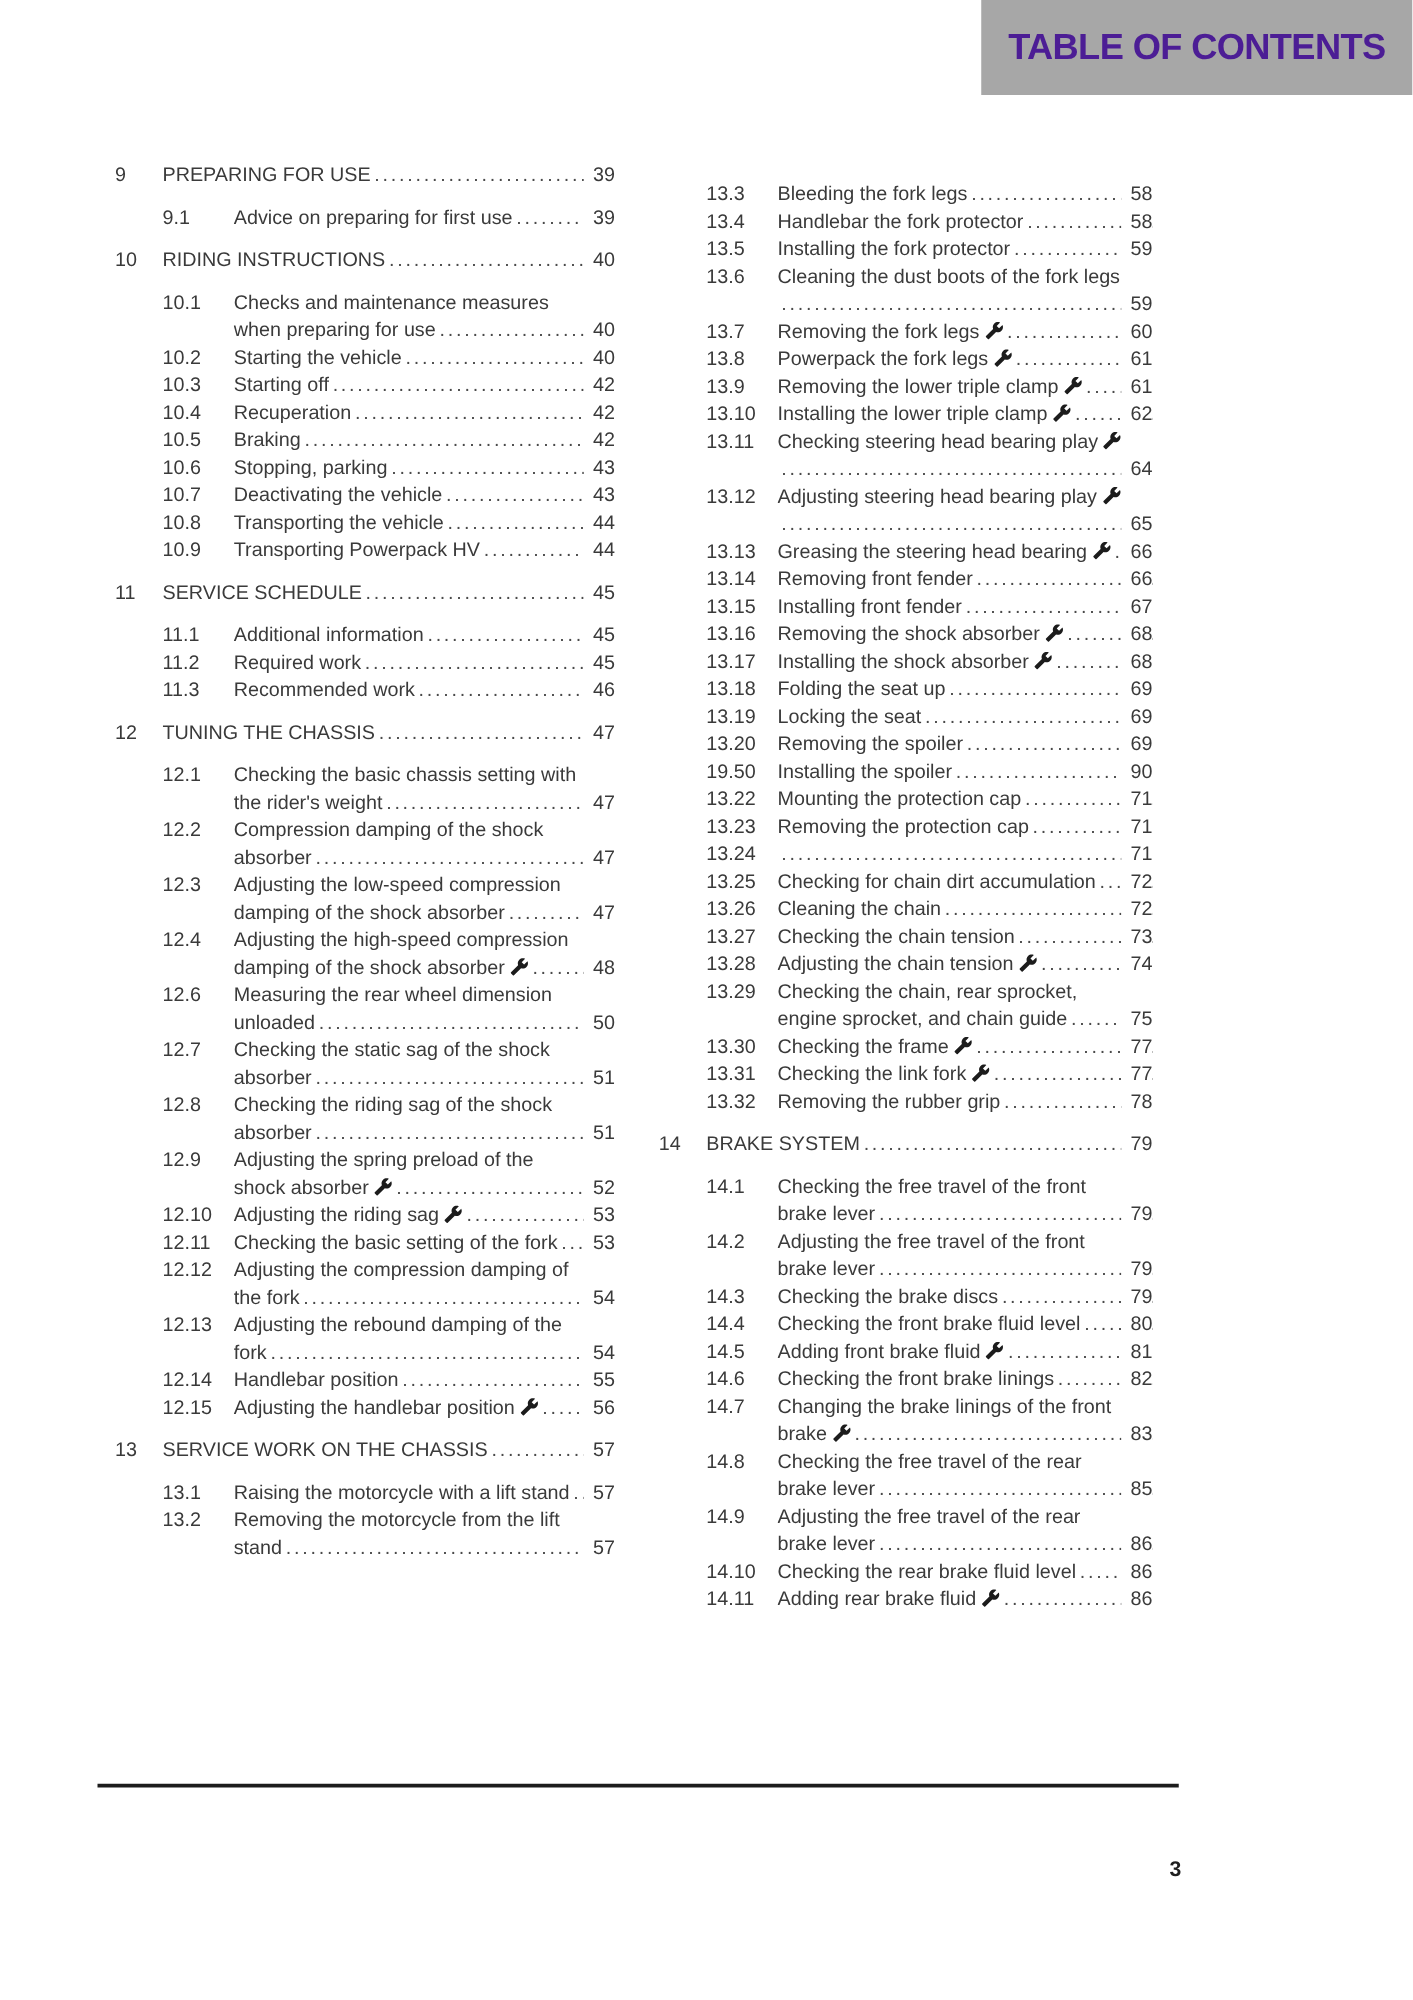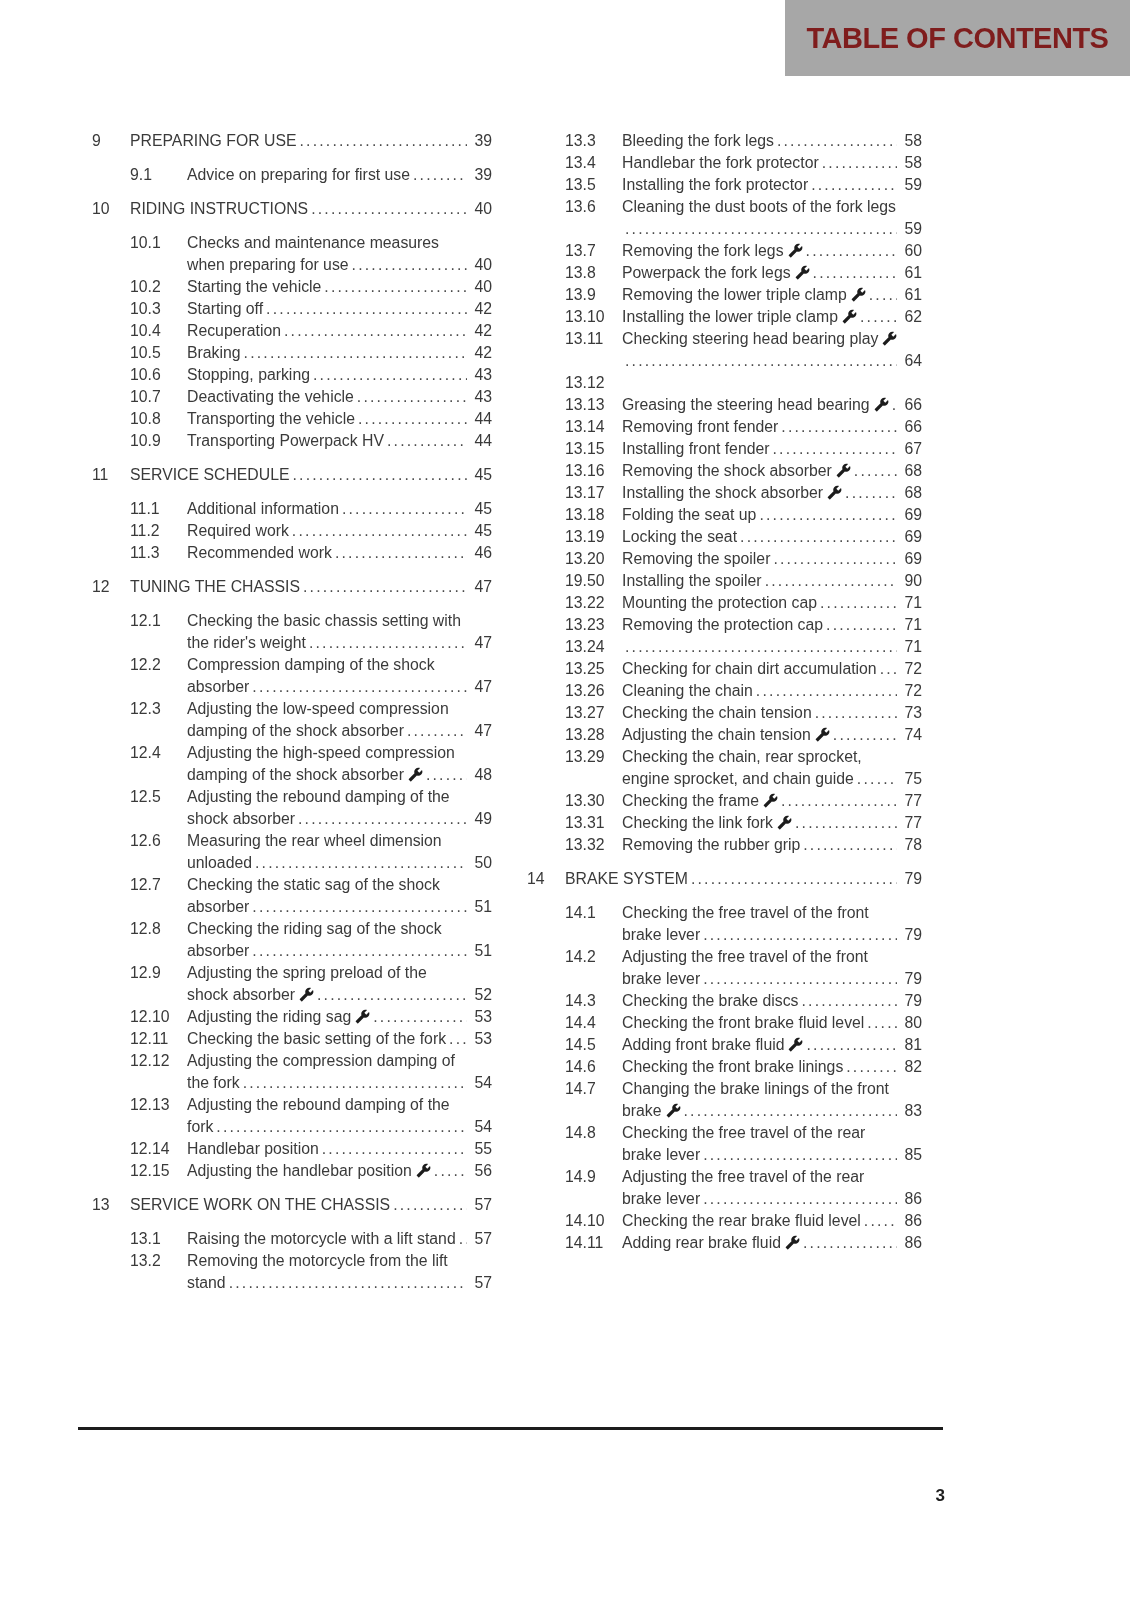--- a/index.html
+++ b/index.html
@@ -8,30 +8,30 @@
     font-family:"Liberation Sans","DejaVu Sans",sans-serif;
     color:#3a3a3a;overflow:hidden;
   }
   
   .toc-header{
     position:absolute;top:0;left:785px;right:0;height:76px;
     display:flex;align-items:center;justify-content:center;
   }
   .toc-header h1{
     margin:17px;font-size:29px;font-weight:bold;letter-spacing:-0.5px;
-    color:#7f1d1d;white-space:nowrap;
+    color:#4c1d95;white-space:nowrap;
   }
   
   .content{
     position:absolute;left:92px;top:130px;width:830px;
     display:flex;gap:35px;align-items:flex-start;
   }
   .col{font-size:15.8px;line-height:22px;}
   .col-left{width:400px;}
-  .col-right{width:395px;}
+  .col-right{width:395px;margin-top:15px;}
   .row{display:flex;align-items:baseline;}
   .row .num{flex:none;}
   .lvl1{margin:12px 0;}
   .col .row:first-child{margin-top:0;}
   .lvl1 .num{width:38px;}
   .lvl2 .num{margin-left:38px;width:57px;}
   .ttl{
     flex:1;min-width:0;position:relative;overflow:hidden;
     padding-right:24px;
   }
@@ -147,24 +147,20 @@
     <span class="num">12.3</span>
     <div class="ttl"><span class="tt">Adjusting the low-speed compression damping of the shock absorber</span><span class="leader"></span><span class="pg">47</span></div>
   </div>
       <div class="row lvl2">
     <span class="num">12.4</span>
     <div class="ttl"><span class="tt">Adjusting the high-speed compression damping of the shock absorber</span><svg class="wrench" viewBox="0 0 24 24" aria-hidden="true">
             <path fill="#1c1c1c" d="M22.7 19l-9.1-9.1c.9-2.3.4-5-1.5-6.9-2-2-5-2.4-7.4-1.3L9 6 6 9 1.6 4.7C.4 7.1.9 10.1 2.9 12.1c1.9 1.9 4.6 2.4 6.9 1.5l9.1 9.1c.4.4 1 .4 1.4 0l2.3-2.3c.5-.4.5-1.1.1-1.4z"></path>
           </svg><span class="leader"></span><span class="pg">48</span></div>
   </div>
       <div class="row lvl2">
-    <span class="num">12.5</span>
-    <div class="ttl"><span class="tt">Adjusting the rebound damping of the shock absorber</span><span class="leader"></span><span class="pg">49</span></div>
-  </div>
-      <div class="row lvl2">
     <span class="num">12.6</span>
     <div class="ttl"><span class="tt">Measuring the rear wheel dimension unloaded</span><span class="leader"></span><span class="pg">50</span></div>
   </div>
       <div class="row lvl2">
     <span class="num">12.7</span>
     <div class="ttl"><span class="tt">Checking the static sag of the shock absorber</span><span class="leader"></span><span class="pg">51</span></div>
   </div>
       <div class="row lvl2">
     <span class="num">12.8</span>
     <div class="ttl"><span class="tt">Checking the riding sag of the shock absorber</span><span class="leader"></span><span class="pg">51</span></div>
@@ -258,20 +254,23 @@
           </svg><span class="leader"></span><span class="pg">62</span></div>
   </div>
       <div class="row lvl2">
     <span class="num">13.11</span>
     <div class="ttl"><span class="tt">Checking steering head bearing play</span><svg class="wrench" viewBox="0 0 24 24" aria-hidden="true">
             <path fill="#1c1c1c" d="M22.7 19l-9.1-9.1c.9-2.3.4-5-1.5-6.9-2-2-5-2.4-7.4-1.3L9 6 6 9 1.6 4.7C.4 7.1.9 10.1 2.9 12.1c1.9 1.9 4.6 2.4 6.9 1.5l9.1 9.1c.4.4 1 .4 1.4 0l2.3-2.3c.5-.4.5-1.1.1-1.4z"></path>
           </svg><span class="leader"></span><span class="pg">64</span></div>
   </div>
       <div class="row lvl2">
     <span class="num">13.12</span>
+    <div class="ttl"><span class="tt">Adjusting steering head bearing play</span><svg class="wrench" viewBox="0 0 24 24" aria-hidden="true">
+            <path fill="#1c1c1c" d="M22.7 19l-9.1-9.1c.9-2.3.4-5-1.5-6.9-2-2-5-2.4-7.4-1.3L9 6 6 9 1.6 4.7C.4 7.1.9 10.1 2.9 12.1c1.9 1.9 4.6 2.4 6.9 1.5l9.1 9.1c.4.4 1 .4 1.4 0l2.3-2.3c.5-.4.5-1.1.1-1.4z"></path>
+          </svg><span class="leader"></span><span class="pg">65</span></div>
   </div>
       <div class="row lvl2">
     <span class="num">13.13</span>
     <div class="ttl"><span class="tt">Greasing the steering head bearing</span><svg class="wrench" viewBox="0 0 24 24" aria-hidden="true">
             <path fill="#1c1c1c" d="M22.7 19l-9.1-9.1c.9-2.3.4-5-1.5-6.9-2-2-5-2.4-7.4-1.3L9 6 6 9 1.6 4.7C.4 7.1.9 10.1 2.9 12.1c1.9 1.9 4.6 2.4 6.9 1.5l9.1 9.1c.4.4 1 .4 1.4 0l2.3-2.3c.5-.4.5-1.1.1-1.4z"></path>
           </svg><span class="leader"></span><span class="pg">66</span></div>
   </div>
       <div class="row lvl2">
     <span class="num">13.14</span>
     <div class="ttl"><span class="tt">Removing front fender</span><span class="leader"></span><span class="pg">66</span></div>

